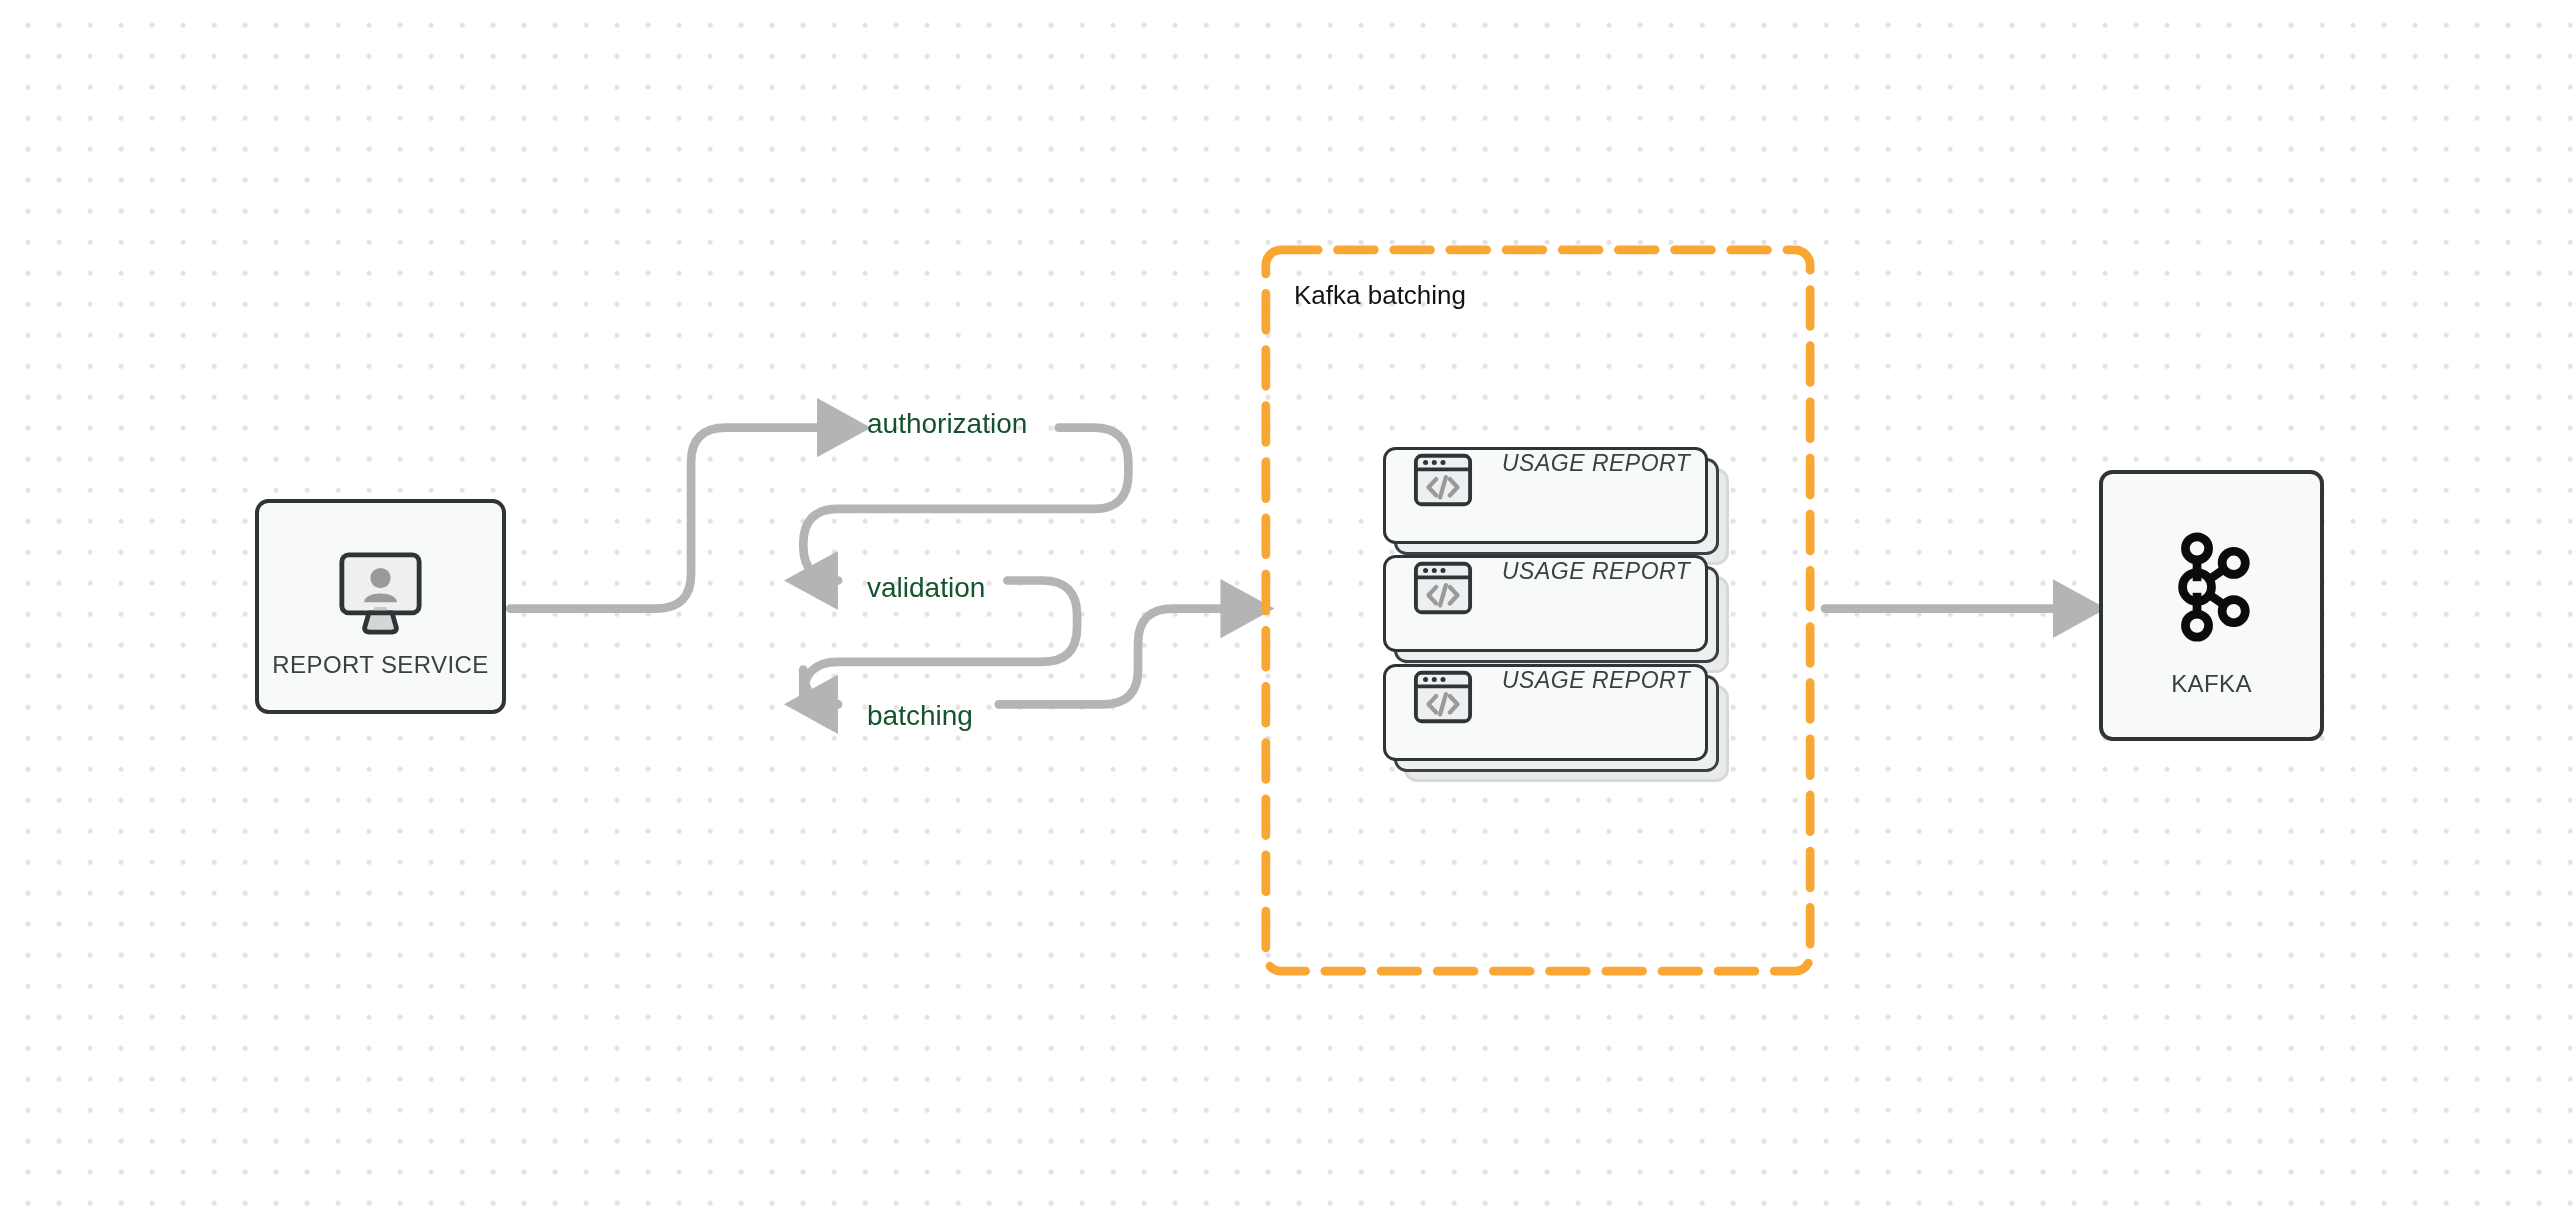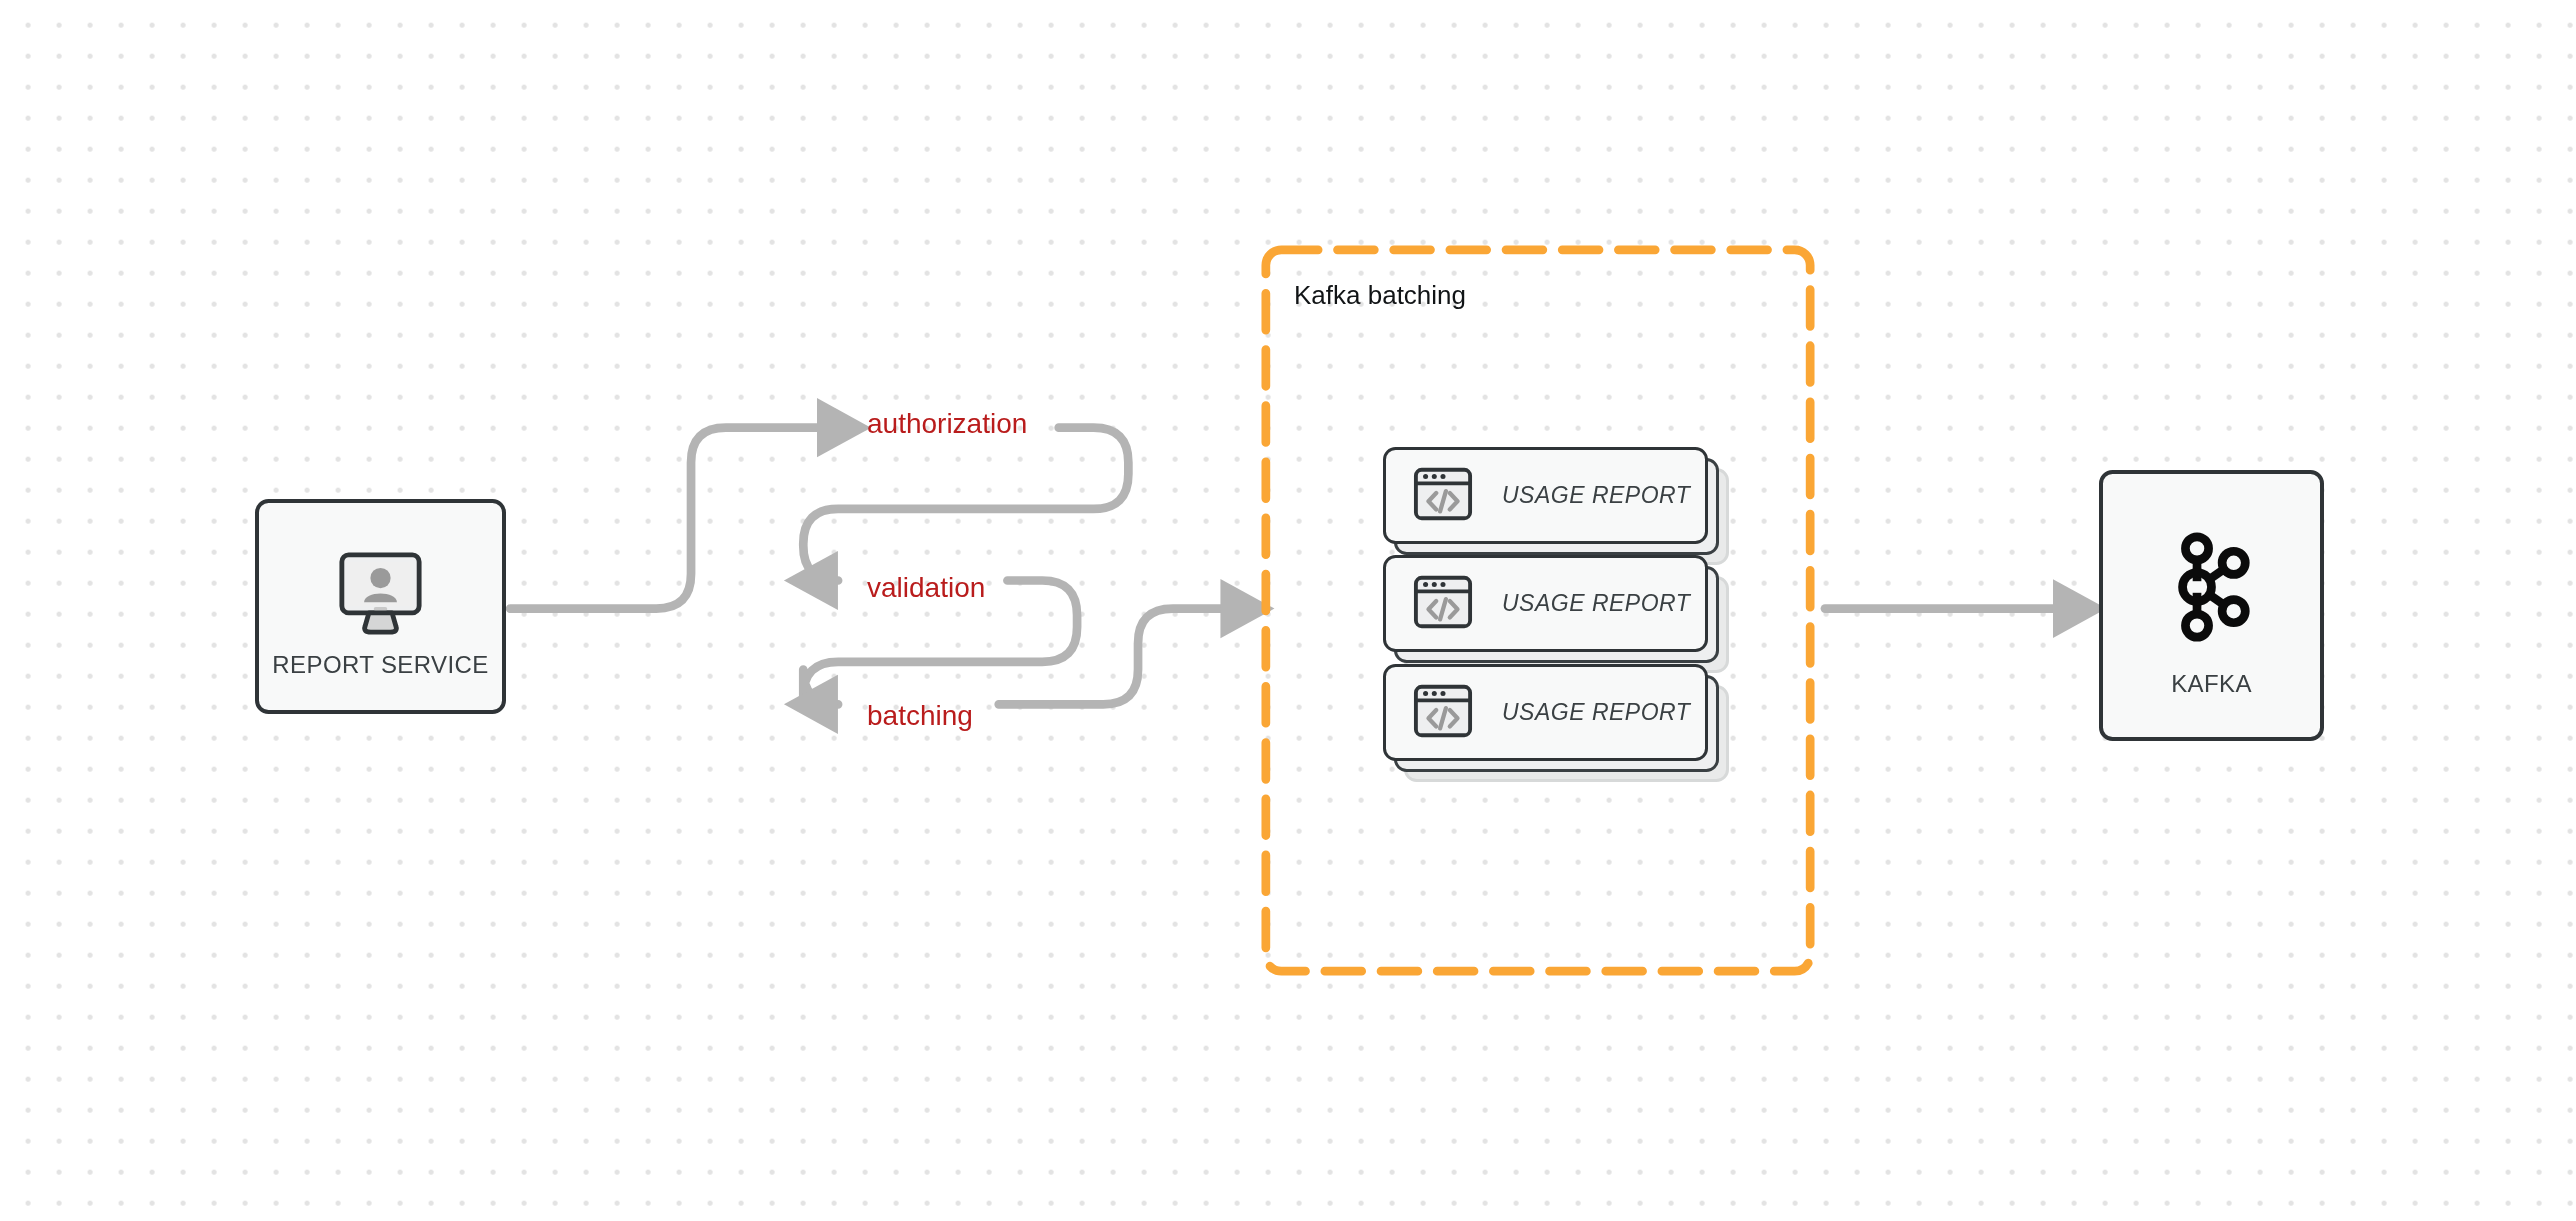--- a/index.html
+++ b/index.html
@@ -69,37 +69,37 @@
     position:absolute;left:21px;top:21px;width:325px;height:97px;
     background:#e9eaea;border:3.9px solid #d7d9d9;border-radius:12.6px;box-sizing:border-box;
   }
   .report-card .shadow1{
     position:absolute;left:10.6px;top:10.6px;width:325px;height:97px;
     background:#eeeff0;border:3.9px solid #3a4043;border-radius:12.6px;box-sizing:border-box;
   }
   .report-card .face{
     position:absolute;left:0;top:0;width:325px;height:97px;
     background:#f8f9f9;border:3.9px solid #2f3437;border-radius:12.6px;box-sizing:border-box;
-    display:flex;align-items:center;
+    display:flex;align-items:flex-start;
   }
   .report-card .code-icon{margin-left:27px;flex:0 0 auto;}
   .report-card .report-label{
     margin-left:29px;
     font-size:23px;font-style:italic;color:#3a4043;letter-spacing:0.5px;white-space:nowrap;
   }
 
   #report-0{left:1383px;top:447px;}
   #report-1{left:1383px;top:555px;}
   #report-2{left:1383px;top:664px;}
 
   
   .flow-label{
     position:absolute;
     font-size:28px;
-    color:#b91c1c;
+    color:#14532d;
     white-space:nowrap;
     line-height:1;
   }
   #label-authorization{left:867px;top:410px;}
   #label-validation{left:867px;top:574px;}
   #label-batching{left:867px;top:702px;}
 </style>
 </head>
 <body>
 

